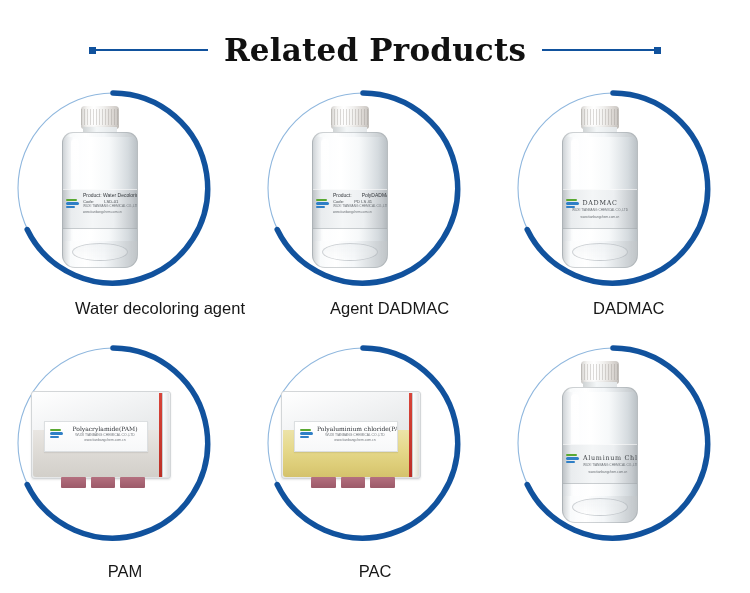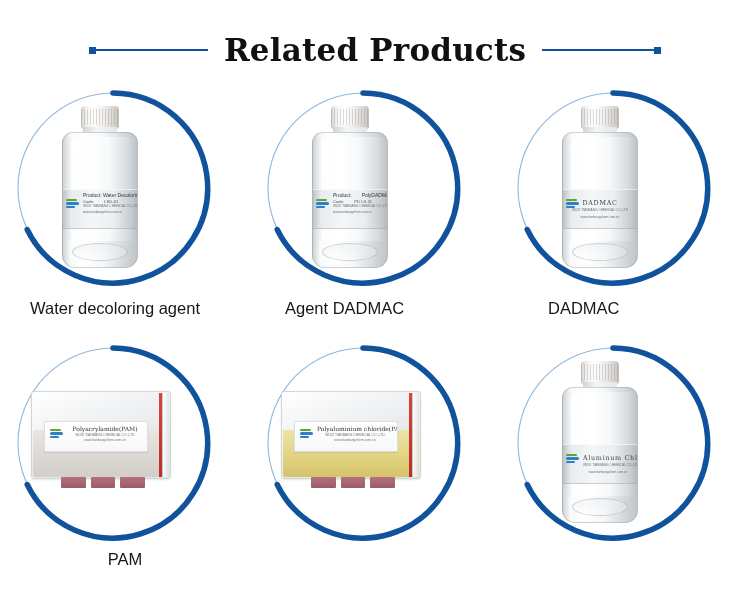--- a/index.html
+++ b/index.html
@@ -328,22 +328,22 @@
 
   
   .caption {
     position: absolute;
     left: 0;
     width: 250px;
     font-size: 16.5px;
     color: #171717;
     white-space: nowrap;
   }
-  .cell.r1 .caption { top: 211px; }
-  .cell.r2 .caption { top: 207px; }
+  .cell.r1 .caption { top: 211px; margin-left: 45px; }
+  .cell.r2 .caption { top: 219px; }
   .caption.indent-a { padding-left: 30px; }
   .caption.indent-b { padding-left: 35px; }
   .caption.indent-c { padding-left: 48px; }
   .caption.center { padding-left: 0; text-align: center; }
 </style>
 </head>
 <body>
 
 <div class="header">
   <span class="hdr-rule left">
@@ -521,20 +521,21 @@
           <div class="ln tiny">WUXI TIANBANG CHEMICAL CO.,LTD</div>
           <div class="ln tiny">www.tianbangchem.com.cn</div>
         </div>
         <div class="tabs">
             <i></i>
             <i></i>
             <i></i>
           </div>
       </div>
     </div>
+    <div class="caption center">PAC</div>
   </div>
 
   <div class="cell r2">
     <div class="ring-wrap">
       <svg width="200" height="200" viewBox="0 0 200 200">
         <circle cx="100" cy="100" r="95" fill="none" stroke="#8fb7de" stroke-width="1.1"></circle>
         <path d="M 100 5 A 95 95 0 1 1 14.2 141.5" fill="none" stroke="#11529d" stroke-width="5.5" stroke-linecap="round"></path>
       </svg>
     </div>
     <div class="media">

